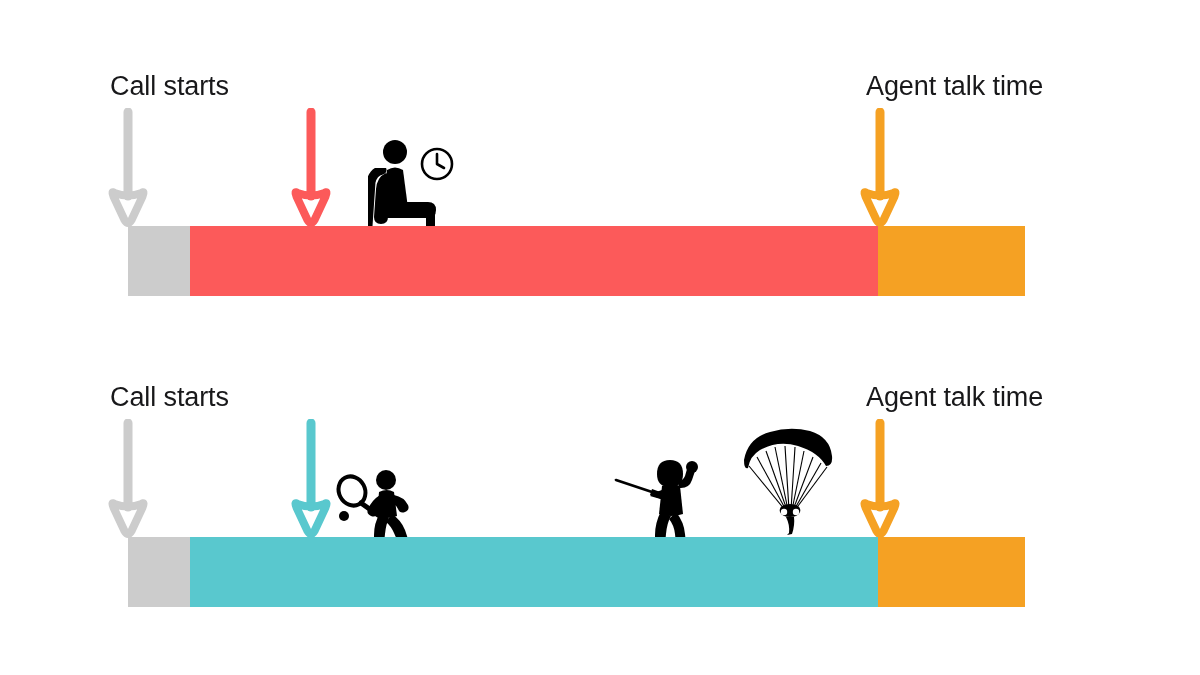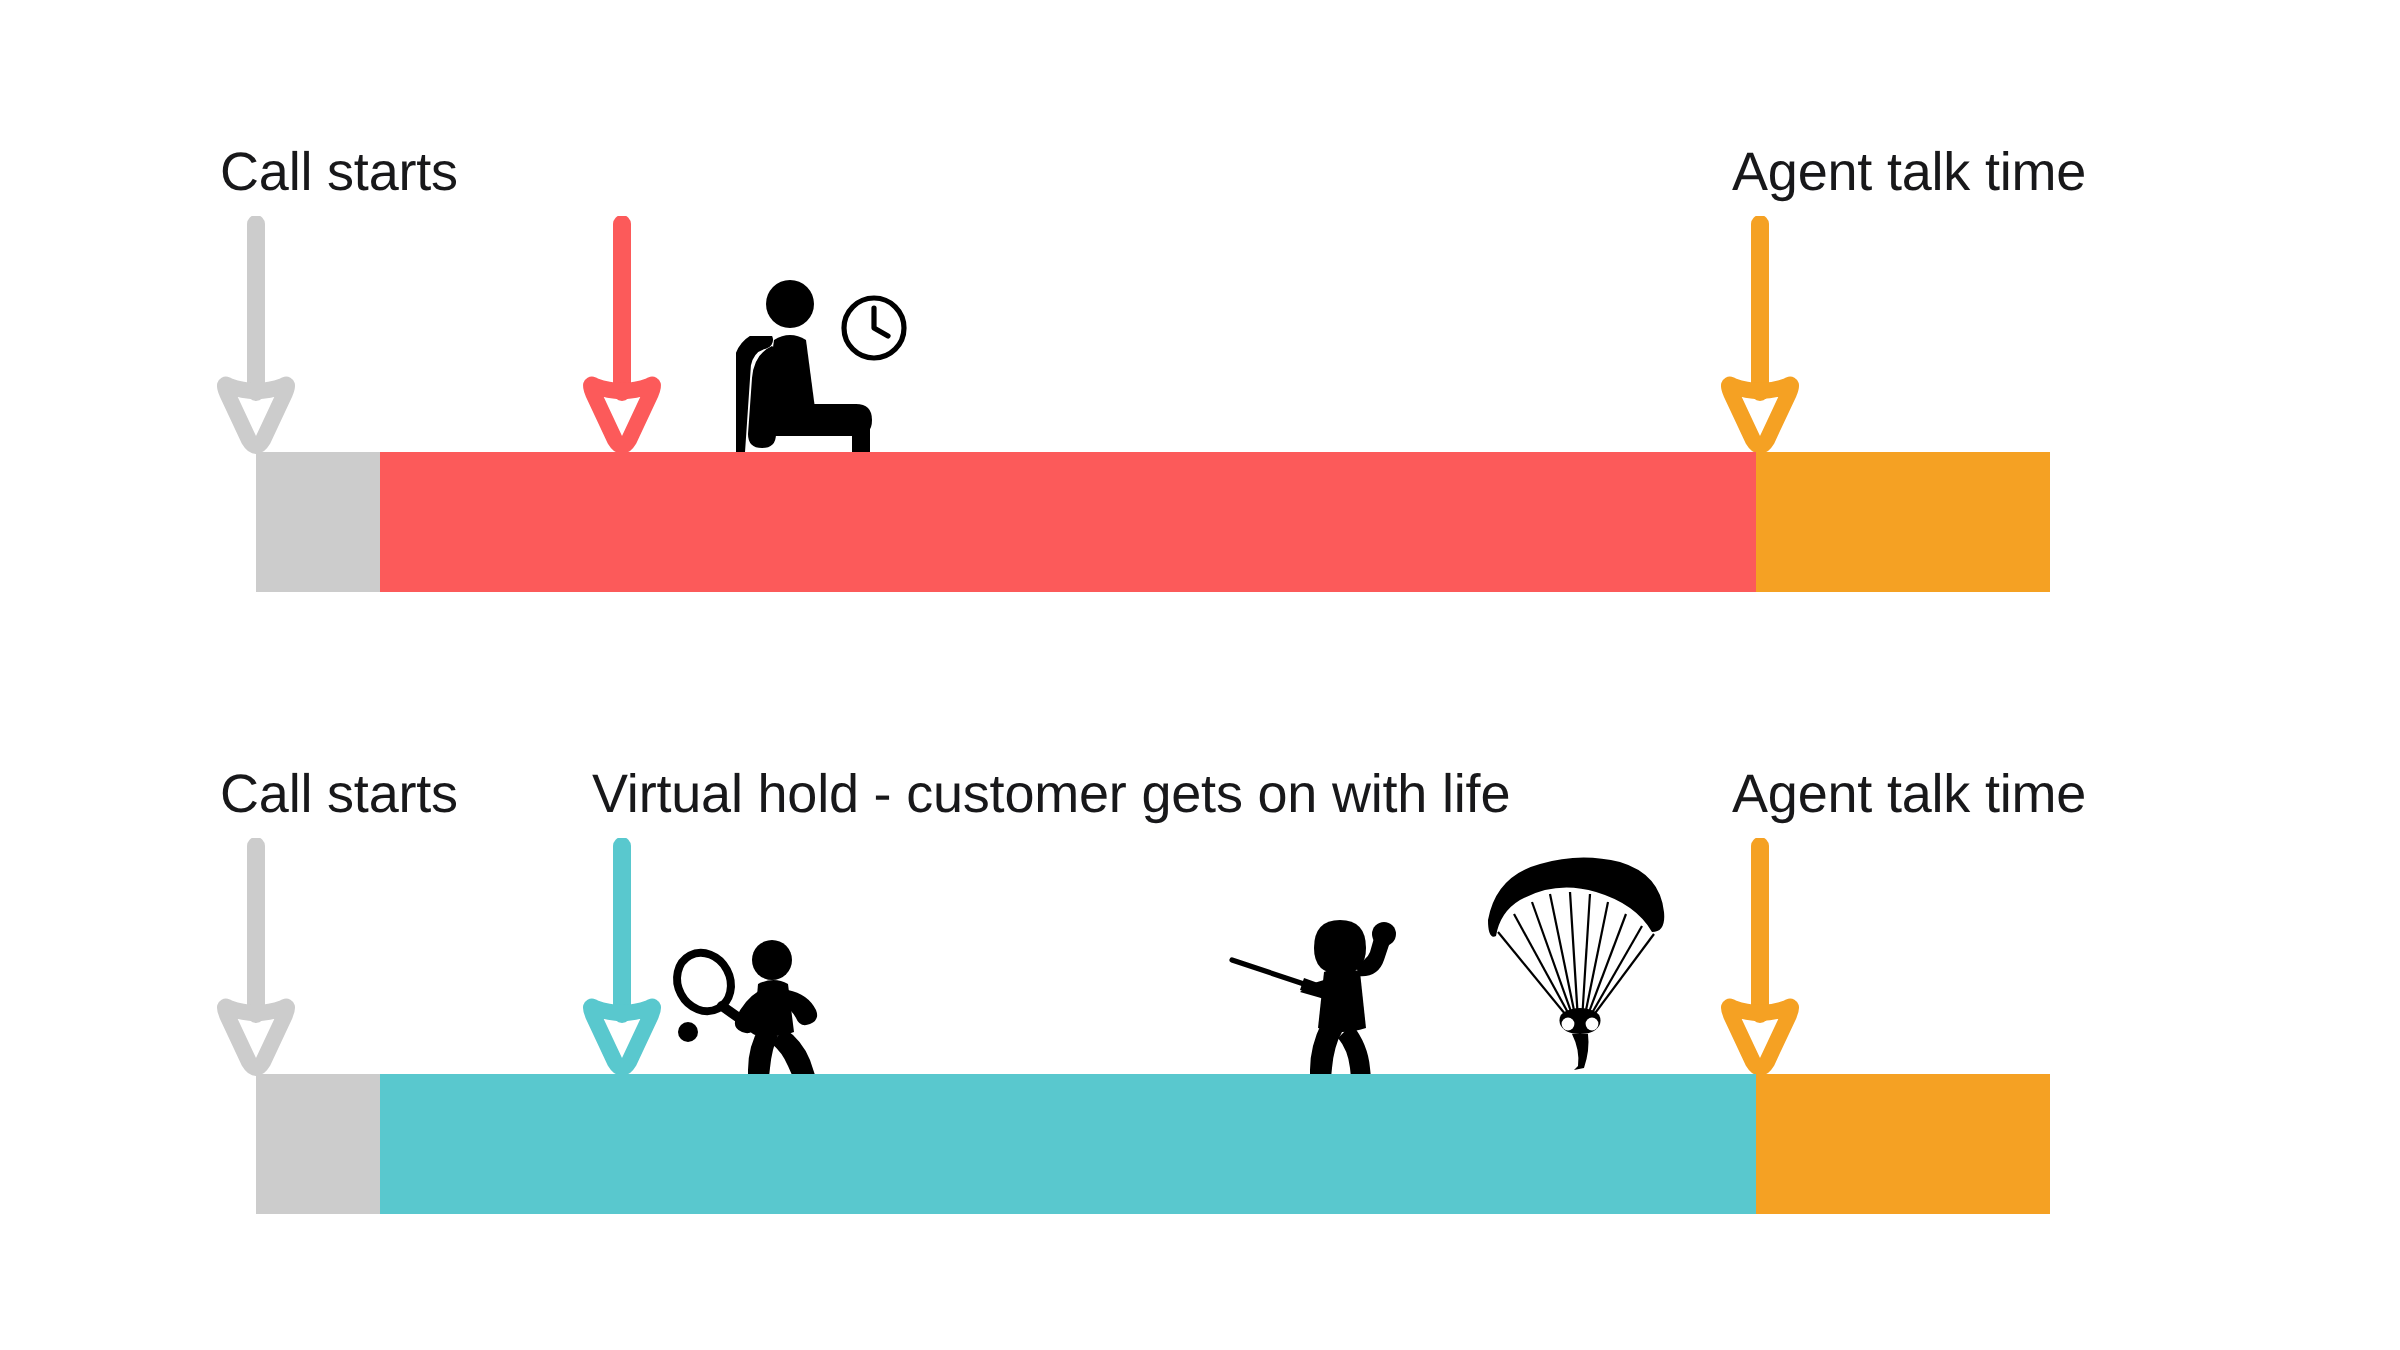--- a/index.html
+++ b/index.html
@@ -130,21 +130,20 @@
       <div class="seg" style="width:62px;  background:#cccccc;"></div>
       <div class="seg" style="width:688px; background:#fc5a5a;"></div>
       <div class="seg" style="width:147px; background:#f5a123;"></div>
     </div>
   </div>
 
   <div class="row" id="row-vhold">
 
     <div class="label" style="left:110px; top:71px;">Call starts</div>
 
-    <div class="label" style="left:296px; top:71px;">Virtual hold - customer gets on with life</div>
 
     <div class="label" style="left:866px; top:71px;">Agent talk time</div>
 
     <div class="arrow" style="left:105px; top:108px;">
       <svg viewBox="0 0 46 120" height="120" xmlns="http://www.w3.org/2000/svg">
         <path d="M23 4 L23 88" stroke="#cccccc" stroke-width="9" stroke-linecap="round" fill="none"></path>
         <path d="M9.5 85 Q6 82.5 8.5 88.5 L19.5 112 Q23 118 26.5 112 L37.5 88.5 Q40 82.5 36.5 85 Q23 90 9.5 85 Z" fill="none" stroke="#cccccc" stroke-width="8" stroke-linejoin="round"></path>
       </svg>
     </div>
 

